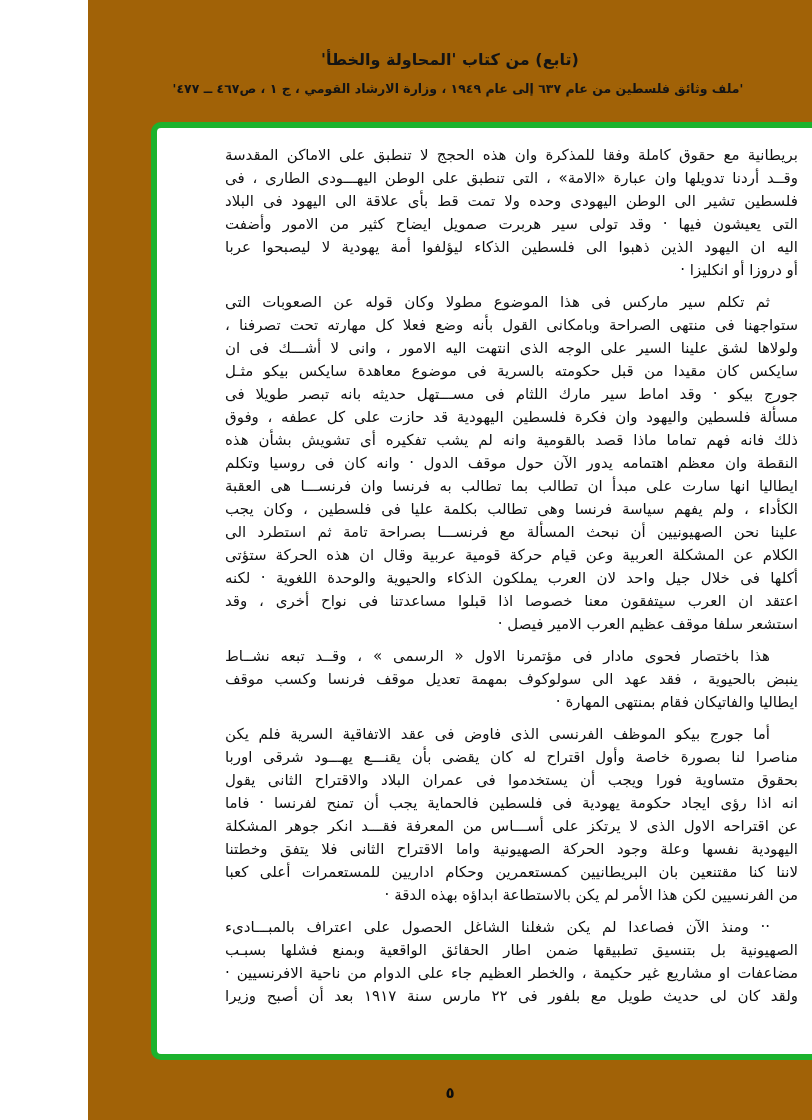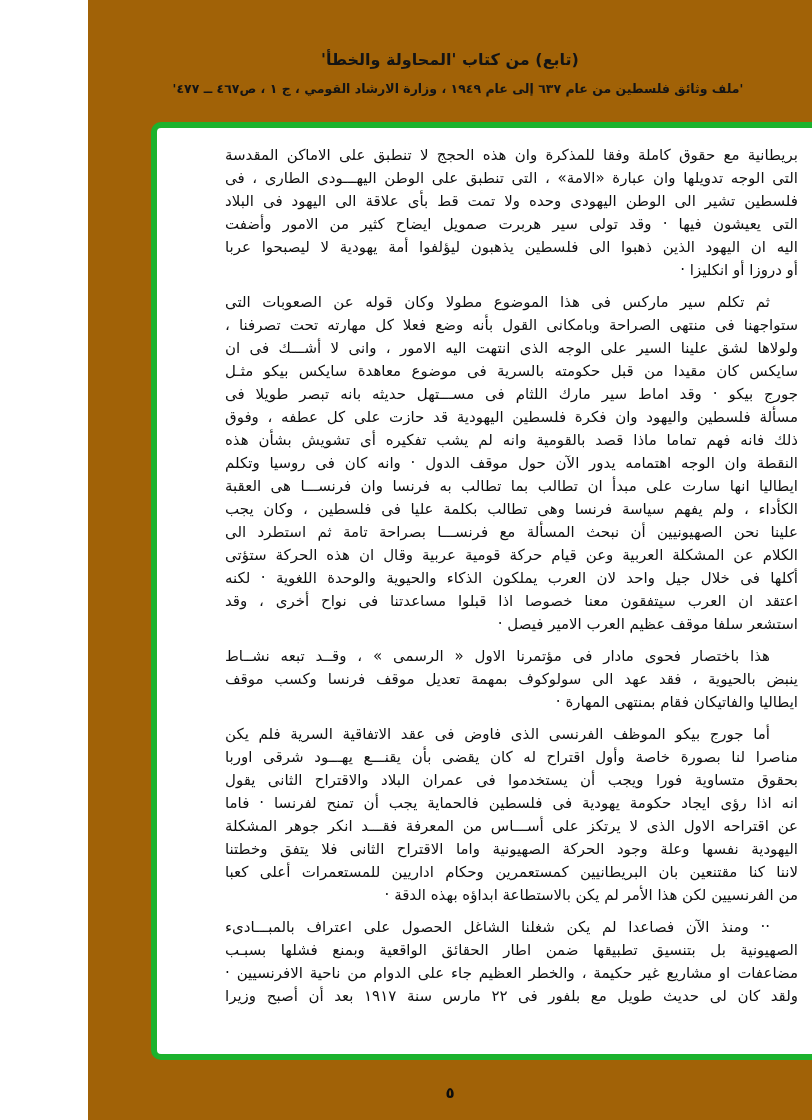--- a/index.html
+++ b/index.html
@@ -89,35 +89,35 @@
 
   <div class="header">
     <div class="title-line">(تابع) من كتاب 'المحاولة والخطأ'</div>
     <div class="source-line">'ملف وثائق فلسطين من عام ٦٣٧ إلى عام ١٩٤٩ ، وزارة الارشاد القومي ، ج ١ ، ص٤٦٧ ــ ٤٧٧'</div>
   </div>
 
   <div class="green-frame">
     <div class="text-col">
         <div class="para">
           <div class="line">بريطانية مع حقوق كاملة وفقا للمذكرة وان هذه الحجج لا تنطبق على الاماكن المقدسة</div>
-          <div class="line">التى الوجه تدويلها وان عبارة «الامة» ، التى تنطبق على الوطن اليهـــودى الطارى ، فى</div>
+          <div class="line">وقــد أردنا تدويلها وان عبارة «الامة» ، التى تنطبق على الوطن اليهـــودى الطارى ، فى</div>
           <div class="line">فلسطين تشير الى الوطن اليهودى وحده ولا تمت قط بأى علاقة الى اليهود فى البلاد</div>
           <div class="line">التى يعيشون فيها · وقد تولى سير هربرت صمويل ايضاح كثير من الامور وأضفت</div>
-          <div class="line">اليه ان اليهود الذين ذهبوا الى فلسطين يذهبون ليؤلفوا أمة يهودية لا ليصبحوا عربا</div>
+          <div class="line">اليه ان اليهود الذين ذهبوا الى فلسطين الذكاء ليؤلفوا أمة يهودية لا ليصبحوا عربا</div>
           <div class="line last">أو دروزا أو انكليزا ·</div>
         </div>
         <div class="para">
           <div class="line indent">ثم تكلم سير ماركس فى هذا الموضوع مطولا وكان قوله عن الصعوبات التى</div>
           <div class="line">ستواجهنا فى منتهى الصراحة وبامكانى القول بأنه وضع فعلا كل مهارته تحت تصرفنا ،</div>
           <div class="line">ولولاها لشق علينا السير على الوجه الذى انتهت اليه الامور ، وانى لا أشـــك فى ان</div>
           <div class="line">سايكس كان مقيدا من قبل حكومته بالسرية فى موضوع معاهدة سايكس بيكو مثـل</div>
           <div class="line">جورج بيكو · وقد اماط سير مارك اللثام فى مســـتهل حديثه بانه تبصر طويلا فى</div>
           <div class="line">مسألة فلسطين واليهود وان فكرة فلسطين اليهودية قد حازت على كل عطفه ، وفوق</div>
           <div class="line">ذلك فانه فهم تماما ماذا قصد بالقومية وانه لم يشب تفكيره أى تشويش بشأن هذه</div>
-          <div class="line">النقطة وان الوجه اهتمامه يدور الآن حول موقف الدول · وانه كان فى روسيا وتكلم</div>
+          <div class="line">النقطة وان معظم اهتمامه يدور الآن حول موقف الدول · وانه كان فى روسيا وتكلم</div>
           <div class="line">ايطاليا انها سارت على مبدأ ان تطالب بما تطالب به فرنسا وان فرنســـا هى العقبة</div>
           <div class="line">الكأداء ، ولم يفهم سياسة فرنسا وهى تطالب بكلمة عليا فى فلسطين ، وكان يجب</div>
           <div class="line">علينا نحن الصهيونيين أن نبحث المسألة مع فرنســـا بصراحة تامة ثم استطرد الى</div>
           <div class="line">الكلام عن المشكلة العربية وعن قيام حركة قومية عربية وقال ان هذه الحركة ستؤتى</div>
           <div class="line">أكلها فى خلال جيل واحد لان العرب يملكون الذكاء والحيوية والوحدة اللغوية · لكنه</div>
           <div class="line">اعتقد ان العرب سيتفقون معنا خصوصا اذا قبلوا مساعدتنا فى نواح أخرى ، وقد</div>
           <div class="line last">استشعر سلفا موقف عظيم العرب الامير فيصل ·</div>
         </div>
         <div class="para">
           <div class="line indent">هذا باختصار فحوى مادار فى مؤتمرنا الاول « الرسمى » ، وقــد تبعه نشــاط</div>

